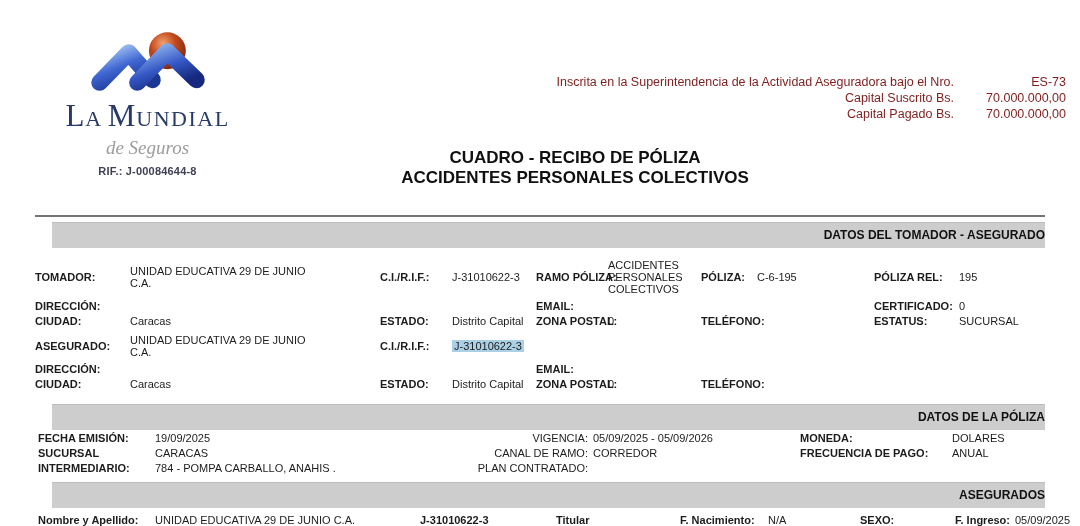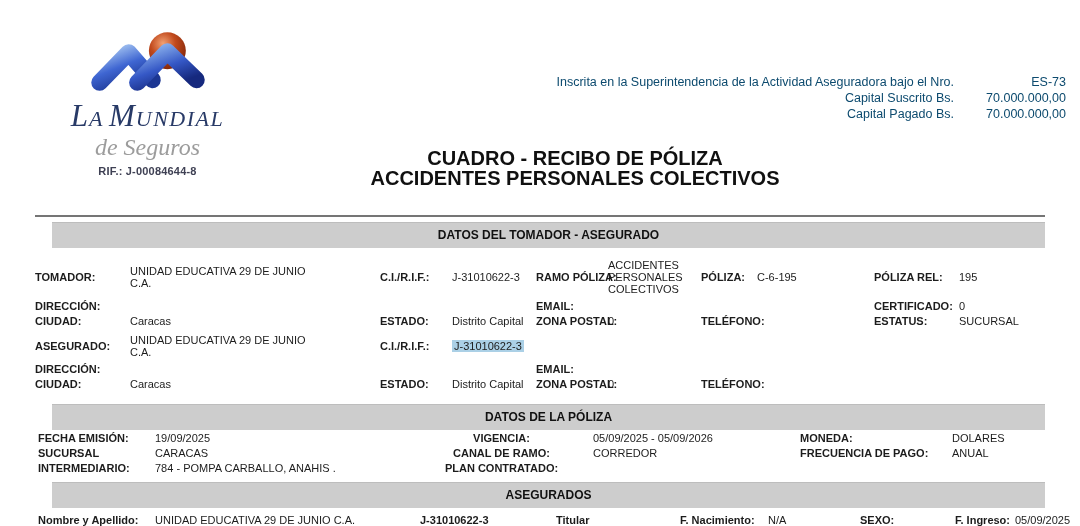--- a/index.html
+++ b/index.html
@@ -3,40 +3,40 @@
 <meta charset="utf-8">
 <style>
   html,body{margin:0;padding:0;}
   body{
     width:1080px;height:526px;position:relative;background:#ffffff;
     font-family:"Liberation Sans", sans-serif;color:#1c1c1c;overflow:hidden;
   }
   
   .logo-block{position:absolute;left:40px;top:28px;width:215px;text-align:center;}
   .logo-svg{display:block;margin:0 auto;}
-  .brand{font-family:"Liberation Serif", serif;color:#283a67;line-height:32px;letter-spacing:1px;white-space:nowrap;font-style:italic;}
+  .brand{font-family:"Liberation Serif", serif;color:#283a67;line-height:32px;letter-spacing:1px;white-space:nowrap;}
   .brand .cap{font-size:31px;}
   .brand .sc{font-size:22px;letter-spacing:1.5px;}
-  .tagline{font-family:"Liberation Serif", serif;font-style:italic;color:#9c9c9c;font-size:24px;line-height:21px;margin-top:0px;}
+  .tagline{font-family:"Liberation Serif", serif;font-style:italic;color:#9c9c9c;font-size:19px;line-height:21px;margin-top:0px;}
   .rif{font-size:11px;font-weight:bold;color:#3f4154;margin-top:7px;letter-spacing:0.2px;}
   
-  .reg-block{position:absolute;top:74px;right:14px;font-size:12.5px;line-height:16px;color:#0c4a6e;}
+  .reg-block{position:absolute;top:74px;right:14px;font-size:12.5px;line-height:16px;color:#7f1d1d;}
   .reg-row{display:flex;justify-content:flex-end;}
   .reg-label{text-align:right;}
   .reg-value{width:112px;text-align:right;}
   
   .title-block{position:absolute;top:148px;left:70px;right:0;text-align:center;
-    font-weight:bold;font-size:20px;line-height:20px;color:#101010;}
+    font-weight:bold;font-size:17px;line-height:20px;color:#101010;}
   
   .doc{position:absolute;left:35px;top:215px;width:1010px;padding-left:0;}
   .topline{border-top:2px solid #757575;height:5px;}
-  .section-bar{background:#cdcdcd;border-top:1px solid #bdbdbd;text-align:center;
+  .section-bar{background:#cdcdcd;border-top:1px solid #bdbdbd;text-align:right;
     font-weight:bold;font-size:12px;color:#111;padding:5px 0 6px;margin-left:17px;}
   .lab{font-weight:bold;white-space:nowrap;}
-  .lab-r{font-weight:bold;white-space:nowrap;text-align:center;}
+  .lab-r{font-weight:normal;white-space:nowrap;text-align:right;}
   .val{white-space:nowrap;}
   .val-wrap{white-space:normal;max-width:182px;}
   .val-wrap3{white-space:normal;max-width:90px;}
   .hl{background:#abd0e6;padding:0 2px;}
   
   .g1{display:grid;grid-template-columns:95px 250px 72px 84px 72px 93px 56px 117px 85px 1fr;
       align-items:center;padding-left:3px;font-size:11px;line-height:12px;}
   .r-tall{padding:6px 0 3px;}
   .r-sm{padding:1.5px 0;}
   .s1-wrap{margin-top:5px;margin-bottom:13px;}

